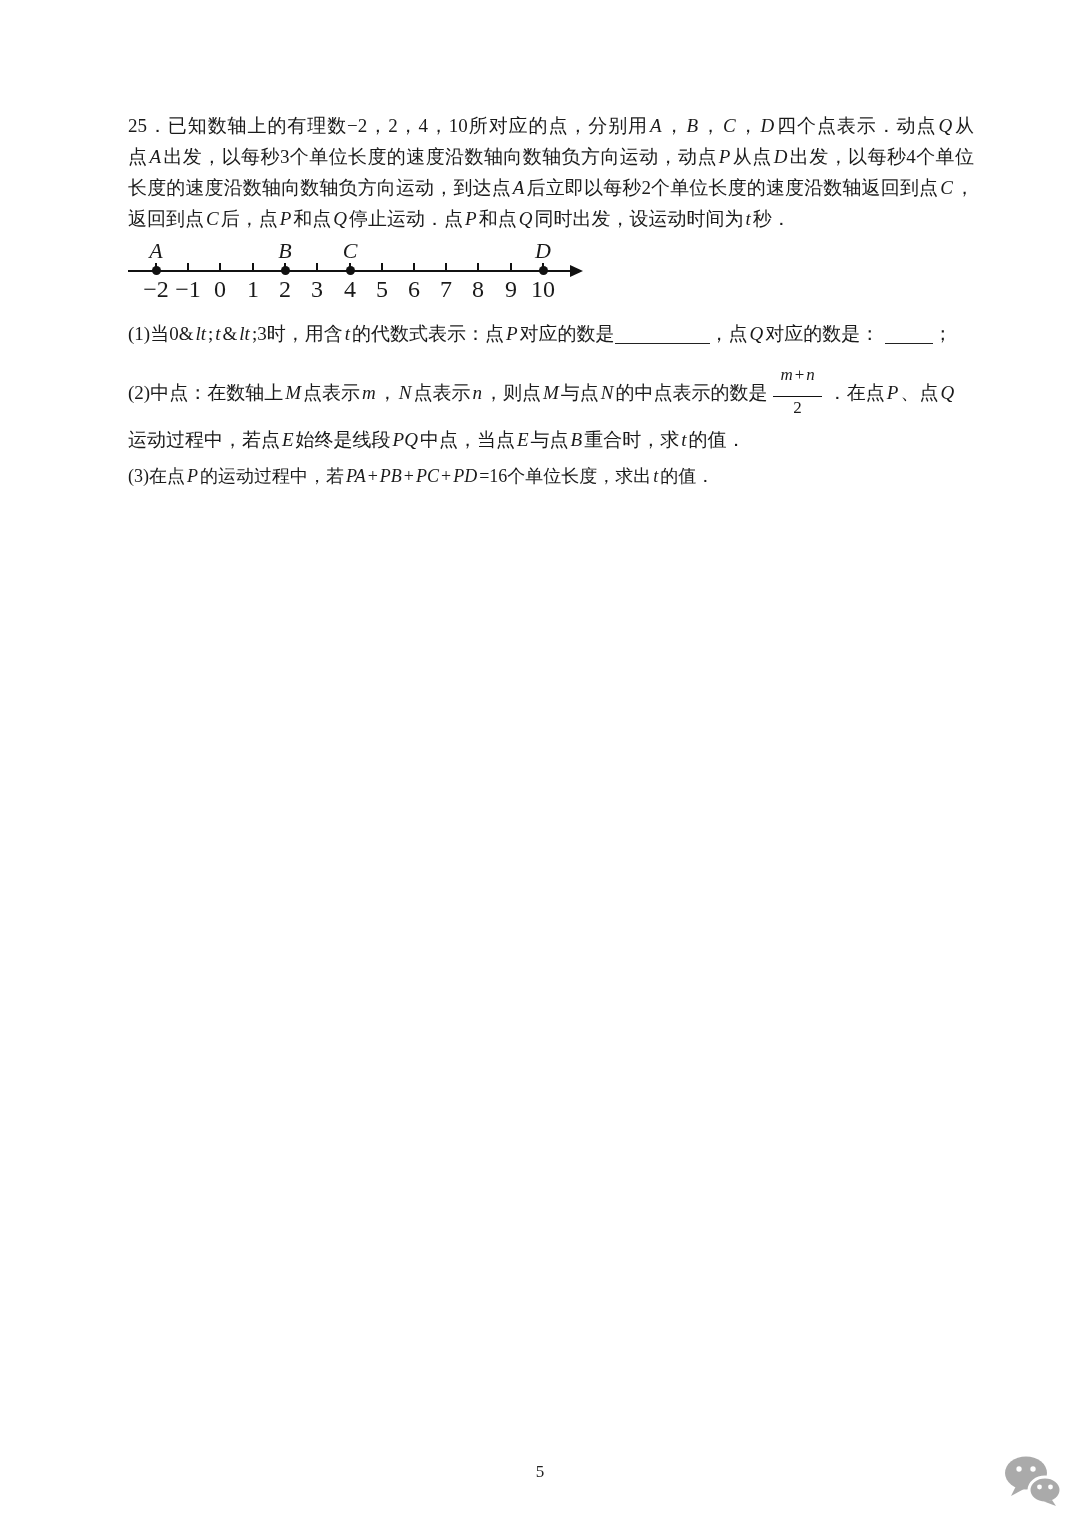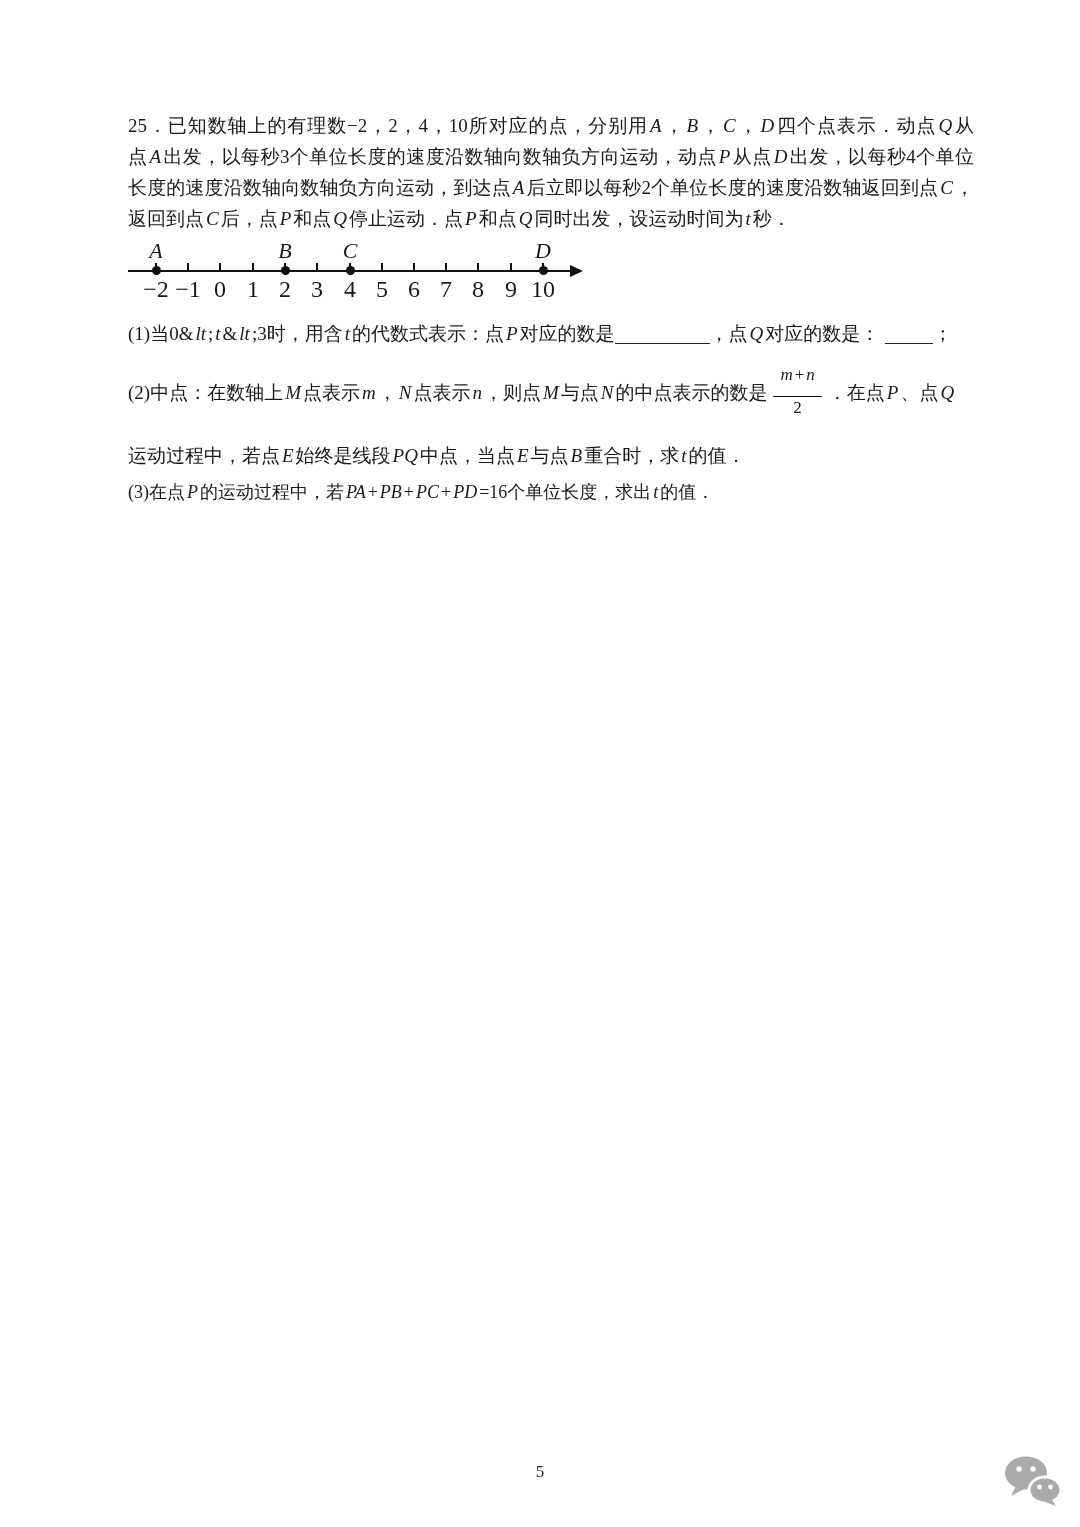--- a/index.html
+++ b/index.html
@@ -35,21 +35,21 @@
   .q1 { margin-top: 14px; font-size: 19px; line-height: 30px; white-space: nowrap; }
   .blank { display: inline-block; border-bottom: 1.4px solid #222; height: 1em; vertical-align: -4px; }
   .blank-long { width: 95px; }
   .blank-short { width: 48px; margin-left: 6px; }
 
   .q2-line1 { margin-top: 16px; font-size: 19px; line-height: 52px; white-space: nowrap; }
   .frac { display: inline-block; vertical-align: middle; text-align: center;
           font-size: 17px; line-height: 1.2; margin: 0 6px 6px 6px; }
   .frac-num { display: block; border-bottom: 1.4px solid #111; padding: 0 5px 11px 5px; }
   .frac-den { display: block; padding-top: 1px; }
-  .q2-line2 { margin-top: 16px; font-size: 19px; line-height: 30px; white-space: nowrap; }
+  .q2-line2 { margin-top: 0px; font-size: 19px; line-height: 30px; white-space: nowrap; }
   .q3 { margin-top: 6px; font-size: 18px; line-height: 30px; white-space: nowrap; }
 
   
   .page-num { position: absolute; top: 1462px; left: 0; width: 100%;
               text-align: center; font-size: 17px; color: #222; }
   .watermark { position: absolute; top: 1455px; right: 18px;
                display: flex; align-items: center; gap: 12px;
                color: #aaaaaa; font-family: "Liberation Sans", "DejaVu Sans", sans-serif;
                font-size: 35px; letter-spacing: 1px; }
 </style>

